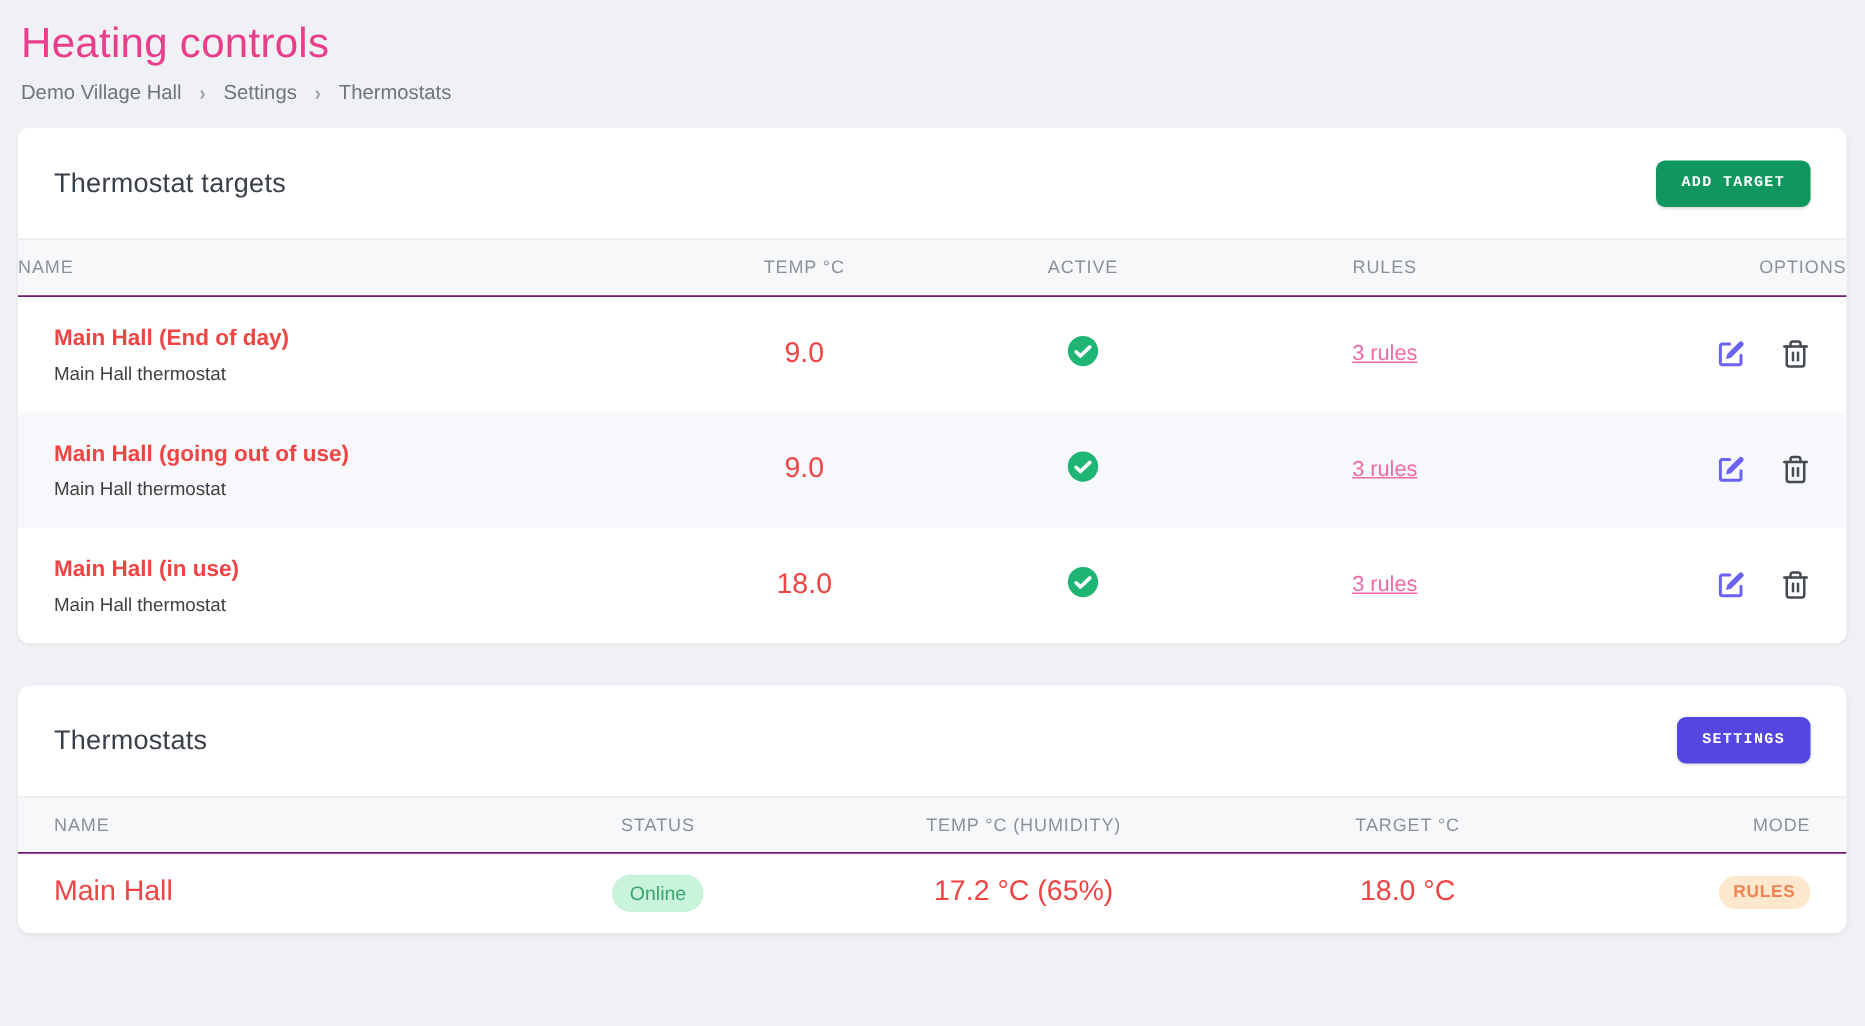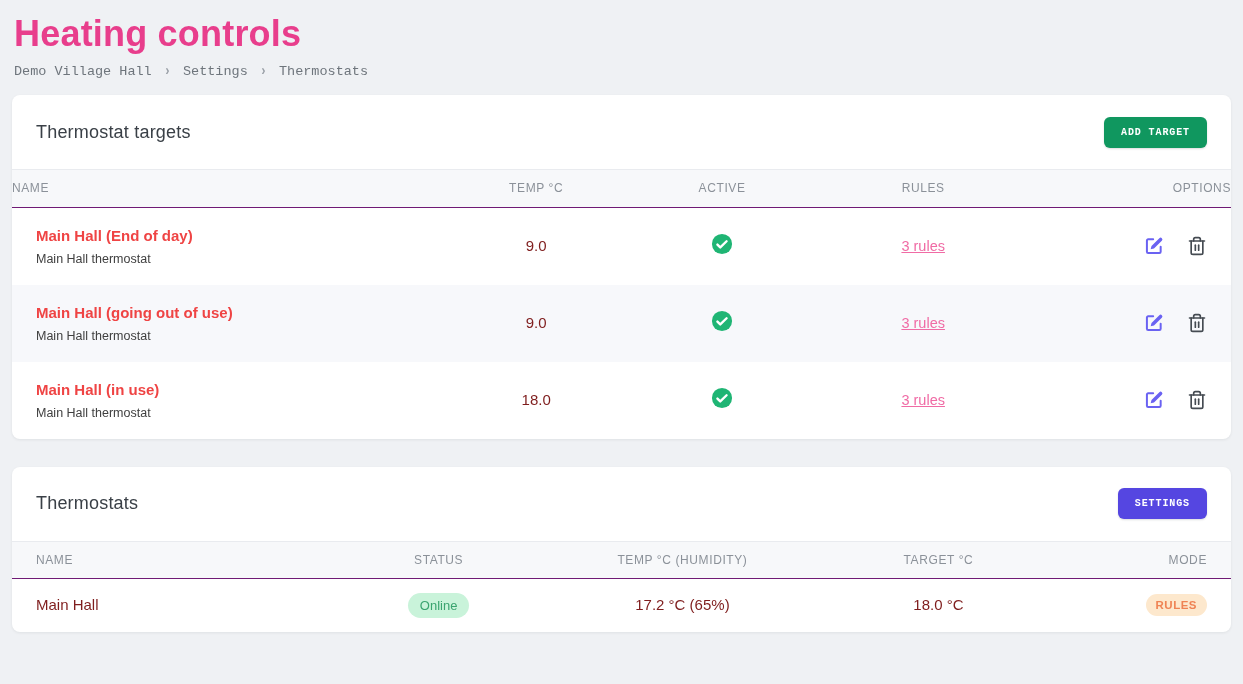--- a/index.html
+++ b/index.html
@@ -7,33 +7,32 @@
   body {
     background: #eff1f4;
     font-family: "Liberation Sans", sans-serif;
     color: #51565c;
     overflow: hidden;
   }
 
   
   .page-header { padding: 13px 14px 16px 14px; }
   .page-title {
-    font-size: 36px;
-    font-weight: 700;
+    font-size: 28px;
+    font-weight: 400;
     color: var(--pink, #e83e8c);
     letter-spacing: 0.2px;
   }
   .breadcrumb {
     margin-top: 9px;
     display: flex;
     align-items: center;
     gap: 12px;
     font-size: 13.5px;
     color: #6e757c;
-    font-family: Liberation Mono, monospace;
   }
   .breadcrumb .crumb { cursor: pointer; }
   .breadcrumb .chev {
     color: #9aa0a7;
     font-size: 12px;
     font-weight: 700;
     transform: scaleY(1.15);
   }
 
   
@@ -96,21 +95,21 @@
   .targets-table tbody tr { height: 77px; }
   .thermo-table tbody tr { height: 54px; padding-left: 15px; }
 
   .row-name {
     font-size: 15px;
     font-weight: 700;
     color: #ef4444;
     margin-bottom: 8px;
   }
   .row-sub { font-size: 12.5px; color: #404040; }
-  .cell-text { font-size: 15px; color: #7f1d1d; }
+  .cell-text { font-size: 19px; color: #ef4444; }
 
   .rules-link {
     color: var(--link, #f06ba5);
     font-size: 14.5px;
     text-decoration: underline;
     cursor: pointer;
   }
 
   .options-cell { white-space: nowrap; }
   .icon-btn {

